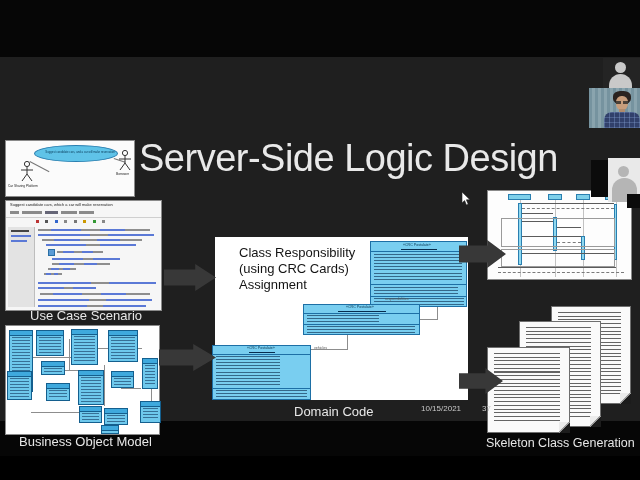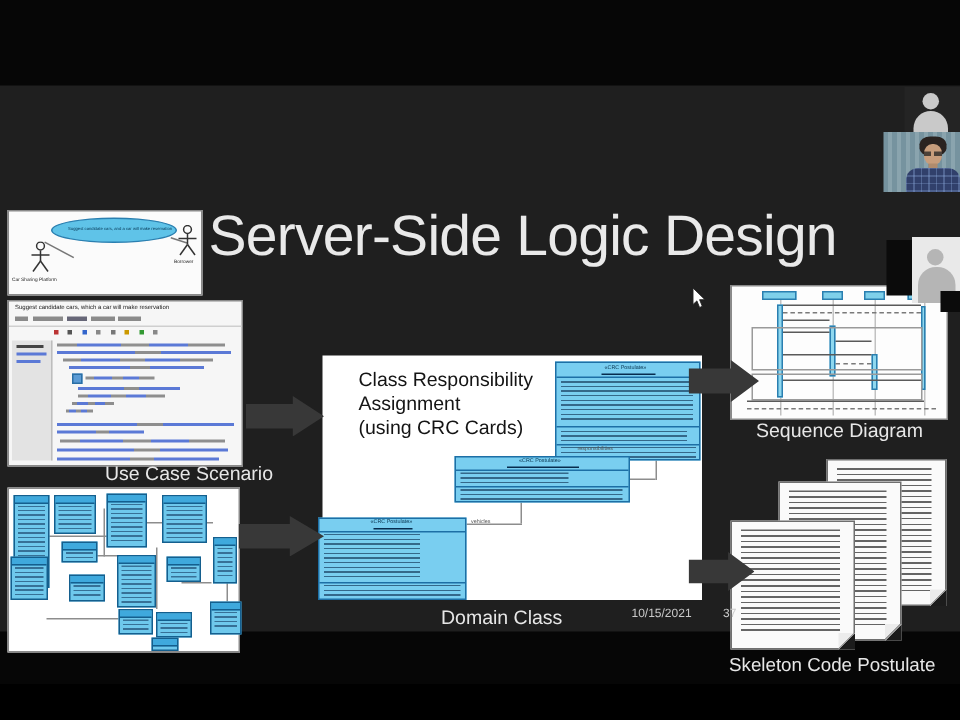--- a/index.html
+++ b/index.html
@@ -110,21 +110,21 @@
         <div class="tl" style="left:14px;top:36px;width:58px;"></div>
         <div class="tl" style="left:10px;top:41px;width:28px;"></div>
         <div class="tl" style="left:6px;top:46px;width:18px;"></div>
         <div class="tl tlb" style="left:0;top:55px;width:118px;"></div>
         <div class="tl tlb" style="left:0;top:60px;width:58px;"></div>
         <div class="tl" style="left:2px;top:66px;width:110px;"></div>
         <div class="tl tlb" style="left:0;top:72px;width:114px;"></div>
         <div class="tl tlb" style="left:0;top:78px;width:108px;"></div>
       </div>
     </div>
-    <div class="lbl" style="left:30px;top:251px;font-size:13px;margin-left:40px;">Use Case Scenario</div>
+    <div class="lbl" style="left:30px;top:251px;font-size:13px;">Use Case Scenario</div>
 
     <div class="card" style="left:5px;top:268px;width:155px;height:110px;background:#ffffff;">
       <div class="conn" style="left:25px;top:31px;width:45px;height:1px;"></div>
       <div class="conn" style="left:63px;top:13px;width:1px;height:32px;"></div>
       <div class="conn" style="left:58px;top:44px;width:16px;height:1px;"></div>
       <div class="conn" style="left:98px;top:39px;width:1px;height:41px;"></div>
       <div class="conn" style="left:92px;top:22px;width:44px;height:1px;"></div>
       <div class="conn" style="left:115px;top:62px;width:20px;height:1px;"></div>
       <div class="conn" style="left:25px;top:86px;width:48px;height:1px;"></div>
       <div class="conn" style="left:145px;top:36px;width:1px;height:39px;"></div>
@@ -136,26 +136,27 @@
       <div class="bbox" style="left:35px;top:35px;width:24px;height:14px;"></div>
       <div class="bbox" style="left:1px;top:45px;width:25px;height:29px;"></div>
       <div class="bbox" style="left:40px;top:57px;width:24px;height:18px;"></div>
       <div class="bbox" style="left:72px;top:44px;width:26px;height:35px;"></div>
       <div class="bbox" style="left:105px;top:45px;width:23px;height:17px;"></div>
       <div class="bbox" style="left:73px;top:80px;width:23px;height:17px;"></div>
       <div class="bbox" style="left:98px;top:82px;width:24px;height:17px;"></div>
       <div class="bbox" style="left:134px;top:75px;width:21px;height:22px;"></div>
       <div class="bbox" style="left:95px;top:99px;width:18px;height:9px;"></div>
     </div>
+    <div class="lbl" style="left:19px;top:377px;font-size:13px;">Business Object Model</div>
 
     <div class="card" style="left:215px;top:180px;width:253px;height:163px;border:none;background:#ffffff;">
       <div class="abs" style="left:24px;top:8px;width:135px;text-align:left;font-size:13px;line-height:16px;color:#141414;">
         <div>Class Responsibility</div>
+        <div>(using CRC Cards)</div>
         <div>Assignment</div>
-        <div>(using CRC Cards)</div>
       </div>
       <div class="conn" style="left:132px;top:98px;width:1px;height:14px;"></div>
       <div class="conn" style="left:96px;top:112px;width:37px;height:1px;"></div>
       <div class="conn" style="left:205px;top:82px;width:17px;height:1px;"></div>
       <div class="conn" style="left:222px;top:70px;width:1px;height:13px;"></div>
     </div>
 
     <div class="cls" style="left:370px;top:184px;width:97px;height:66px;">
       <div class="ts" style="left:32px;top:1px;transform:scale(.45);color:#0a3550;">«CRC Postulate»</div>
       <div class="nbar" style="left:30px;top:6.5px;width:36px;"></div>
@@ -179,21 +180,21 @@
     <div class="cls" style="left:212px;top:288px;width:99px;height:55px;">
       <div class="ts" style="left:34px;top:0;transform:scale(.45);color:#0a3550;">«CRC Postulate»</div>
       <div class="nbar" style="left:36px;top:5.5px;width:26px;"></div>
       <div class="cdiv" style="top:8px;"></div>
       <div class="cstripe" style="left:3px;right:30px;top:10px;height:30px;"></div>
       <div class="cdiv" style="top:42px;"></div>
       <div class="cstripe" style="left:3px;right:3px;top:44px;height:8px;"></div>
     </div>
     <div class="ts" style="left:385px;top:240px;transform:scale(.45);color:#555;">responsibilities</div>
     <div class="ts" style="left:314px;top:289px;transform:scale(.45);color:#555;">vehicles</div>
-    <div class="lbl" style="left:294px;top:347px;font-size:13px;">Domain Class</div>
+    <div class="lbl" style="left:294px;top:347px;font-size:13px;">Domain Code</div>
 
     <div class="card" style="left:487px;top:133px;width:145px;height:90px;background:#fdfdfd;">
       <div class="shead" style="left:20px;top:3px;width:23px;height:6px;"></div>
       <div class="shead" style="left:60px;top:3px;width:14px;height:6px;"></div>
       <div class="shead" style="left:88px;top:3px;width:14px;height:6px;"></div>
       <div class="shead" style="left:117px;top:3px;width:21px;height:6px;"></div>
       <div class="sline" style="left:32px;top:9px;height:77px;"></div>
       <div class="sline" style="left:67px;top:9px;height:77px;"></div>
       <div class="sline" style="left:95px;top:9px;height:77px;"></div>
       <div class="sline" style="left:128px;top:9px;height:77px;"></div>
@@ -207,32 +208,31 @@
       <div class="smsgd" style="left:34px;top:17px;width:92px;"></div>
       <div class="smsg" style="left:34px;top:22px;width:31px;"></div>
       <div class="smsg" style="left:34px;top:30px;width:31px;"></div>
       <div class="smsg" style="left:69px;top:36px;width:24px;"></div>
       <div class="smsg" style="left:34px;top:45px;width:59px;"></div>
       <div class="smsgd" style="left:69px;top:51px;width:24px;"></div>
       <div class="smsg" style="left:34px;top:62px;width:92px;"></div>
       <div class="smsg" style="left:10px;top:76px;width:118px;"></div>
       <div class="smsgd" style="left:10px;top:81px;width:126px;"></div>
     </div>
-    <div class="lbl" style="left:504px;top:222px;font-size:13px;">Sequence Diagram</div>
 
     <div class="page" style="left:551px;top:249px;width:80px;height:98px;">
       <div class="code"></div>
     </div>
     <div class="page" style="left:519px;top:264px;width:82px;height:106px;">
       <div class="code"></div>
     </div>
     <div class="page" style="left:487px;top:290px;width:83px;height:86px;">
       <div class="code"></div>
     </div>
-    <div class="lbl" style="left:486px;top:379px;font-size:12.5px;">Skeleton Code Postulate</div>
+    <div class="lbl" style="left:486px;top:379px;font-size:12.5px;">Skeleton Class Generation</div>
 
     <div class="barrow" style="left:164px;top:207px;width:52px;height:27px;"></div>
     <div class="barrow" style="left:159px;top:287px;width:57px;height:27px;"></div>
     <div class="barrow" style="left:459px;top:183px;width:47px;height:28px;"></div>
     <div class="barrow" style="left:459px;top:311px;width:44px;height:26px;"></div>
 
     <div class="lbl" style="left:421px;top:347px;font-size:8px;color:#c9c9c9;">10/15/2021</div>
     <div class="lbl" style="left:482px;top:347px;font-size:8px;color:#c9c9c9;">37</div>
 
     <svg class="abs" style="left:461px;top:135px;" width="10" height="14">

